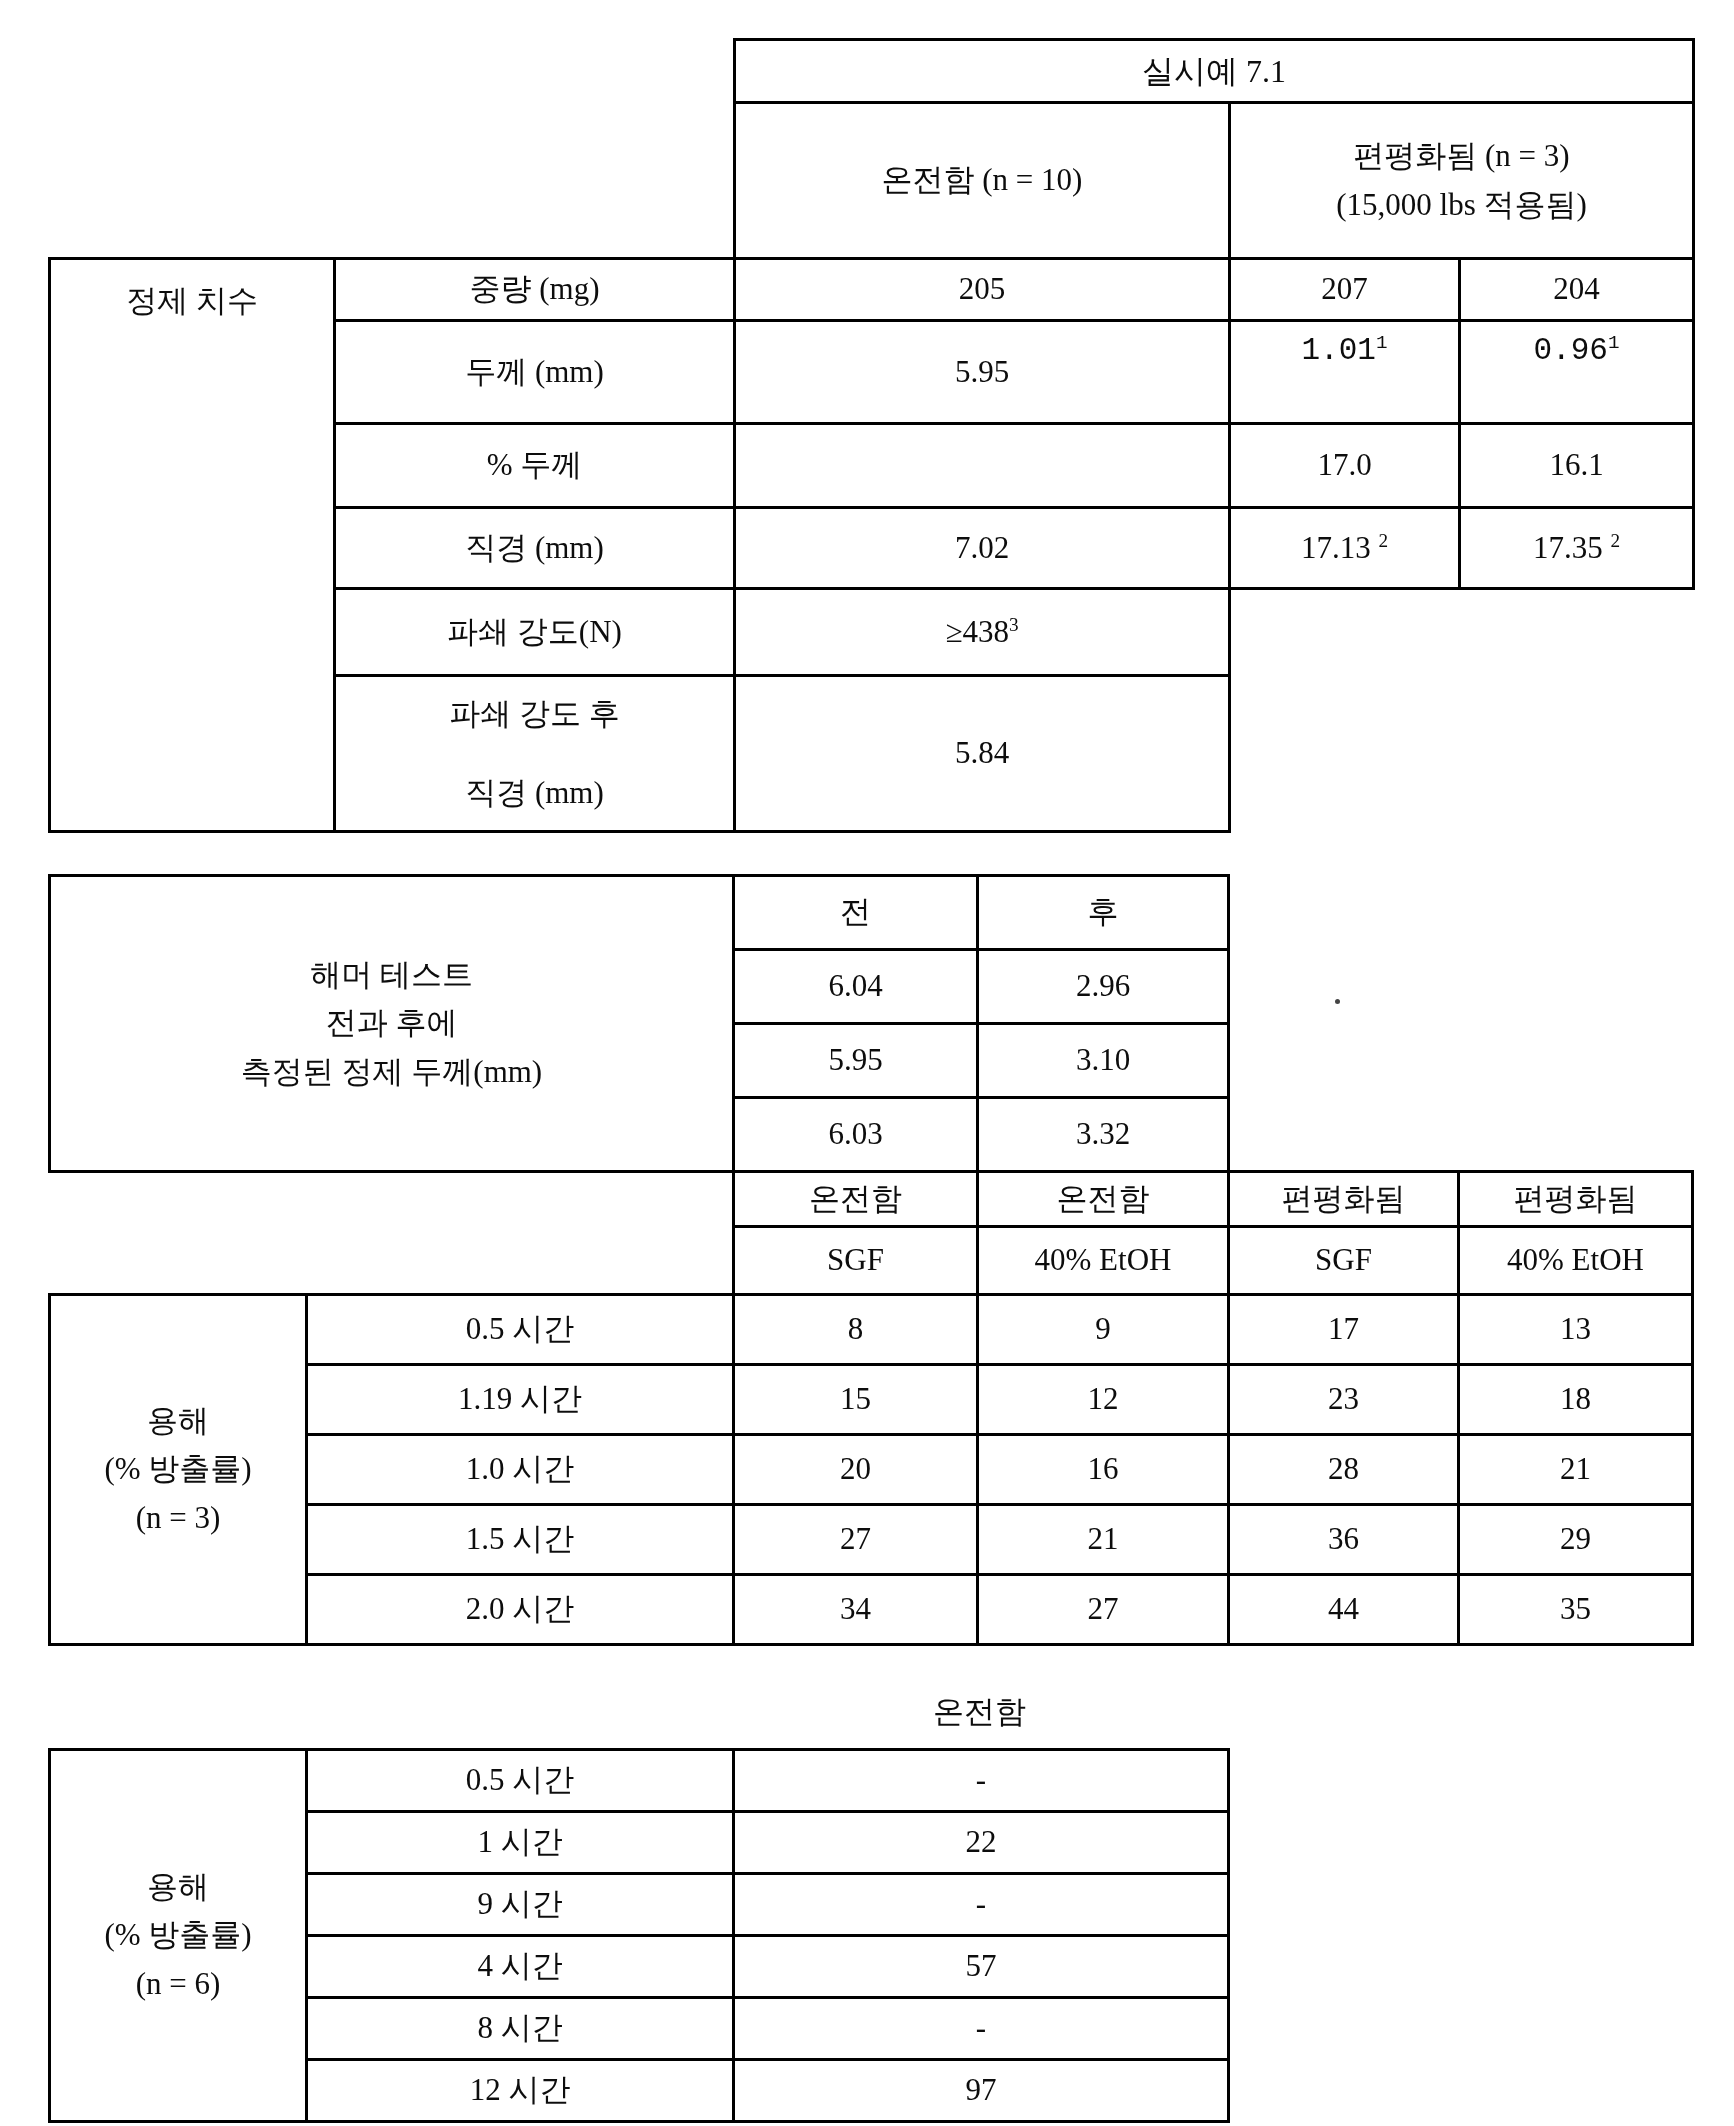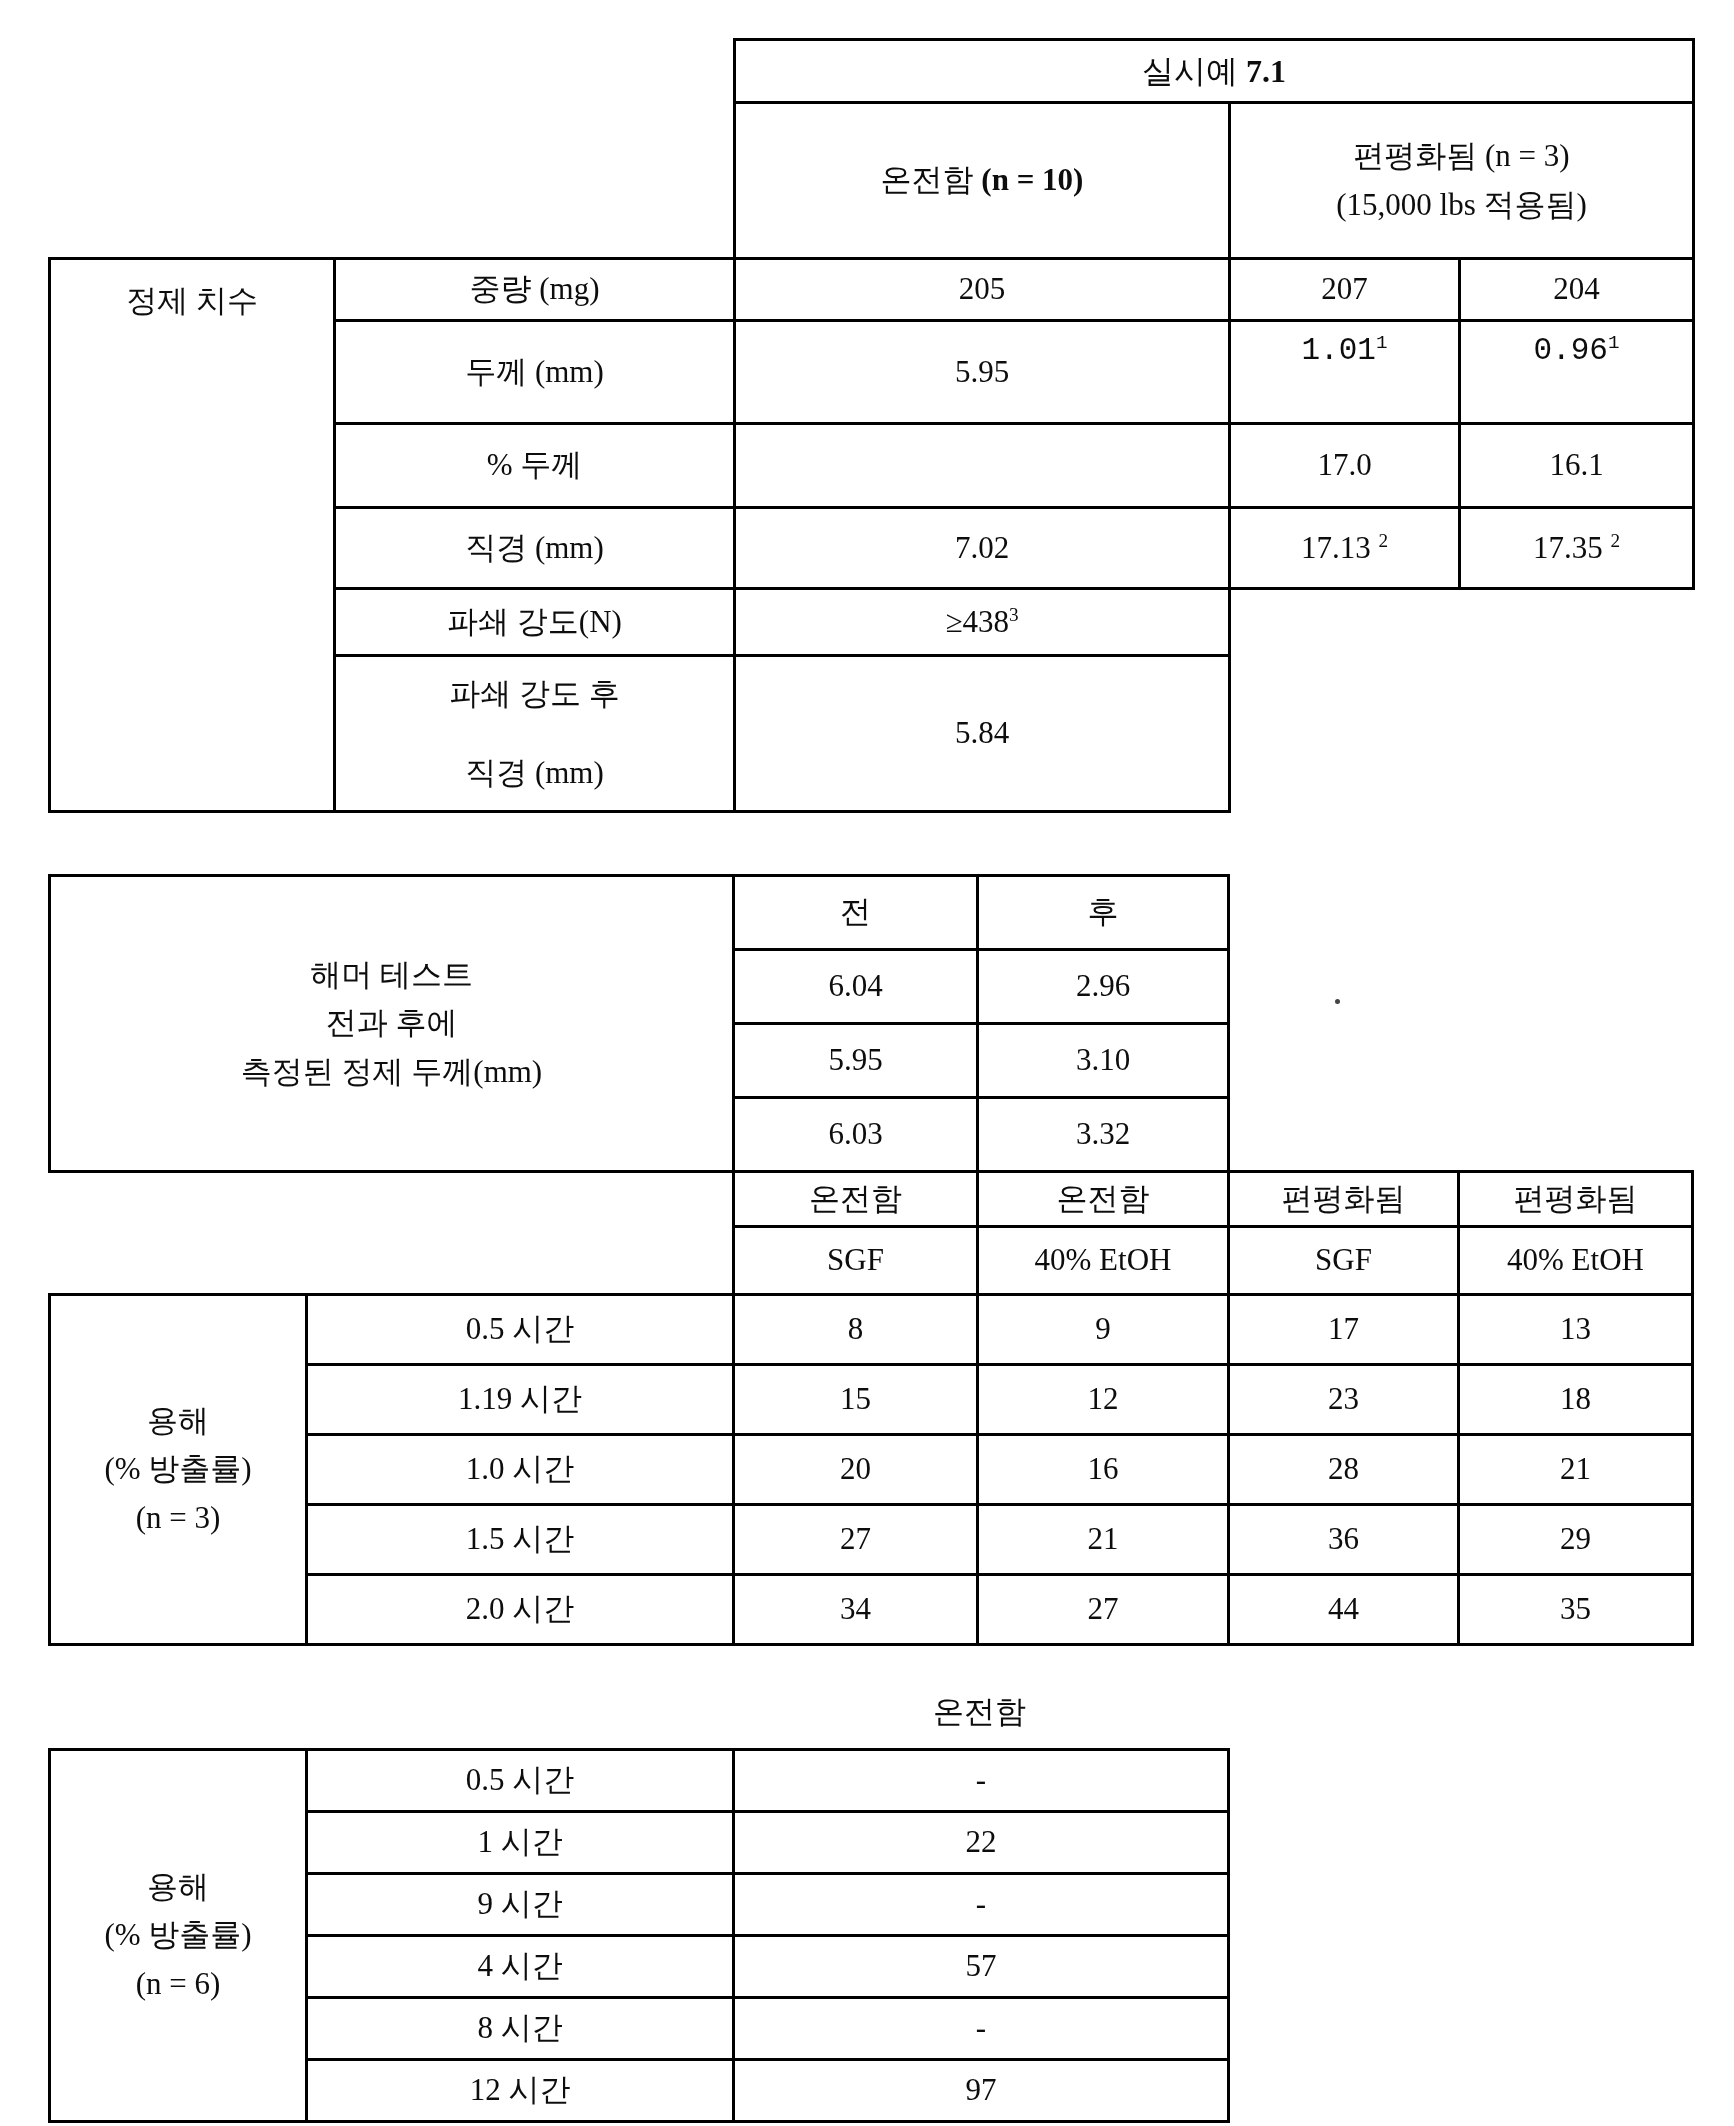--- a/index.html
+++ b/index.html
@@ -14,21 +14,21 @@
     border: 3px solid #000;
     padding: 0 4px;
     text-align: center;
     vertical-align: middle;
     font-size: 31px;
     line-height: 1.5;
     overflow: hidden;
     background: #fff;
   }
   td.ghost { border: none; background: transparent; }
-  .b { font-weight: 700; }
+  .b { font-weight: 400; }
   .lines div { line-height: 1.55; text-align: center; }
   .gap2 div + div { margin-top: 32px; }
   .vtop { vertical-align: top; padding-top: 18px; }
   .vtop-num { vertical-align: top; padding-top: 6px; font-family: Liberation Mono, monospace; }
   sup { font-size: 0.62em; }
   .t1 { left: 48px; top: 38px; }
   .t2 { left: 48px; top: 874px; }
   .t4 { left: 48px; top: 1748px; }
   .title-cell { font-size: 32px; }
   .t4-header {
@@ -90,21 +90,21 @@
       <td></td>
       <td><span>17.0</span><sup></sup></td>
       <td><span>16.1</span><sup></sup></td>
     </tr>
     <tr style="height:81px">
       <td>직경 (mm)</td>
       <td>7.02</td>
       <td><span>17.13 </span><sup>2</sup></td>
       <td><span>17.35 </span><sup>2</sup></td>
     </tr>
-    <tr style="height:67px">
+    <tr style="height:87px">
       <td>파쇄 강도(N)</td>
       <td><span>≥438</span><sup>3</sup></td>
       <td class="ghost" colspan="2"></td>
     </tr>
     <tr style="height:156px">
       <td class="gap2">
         <div>파쇄 강도 후</div>
         <div>직경 (mm)</div>
       </td>
       <td>5.84</td>

